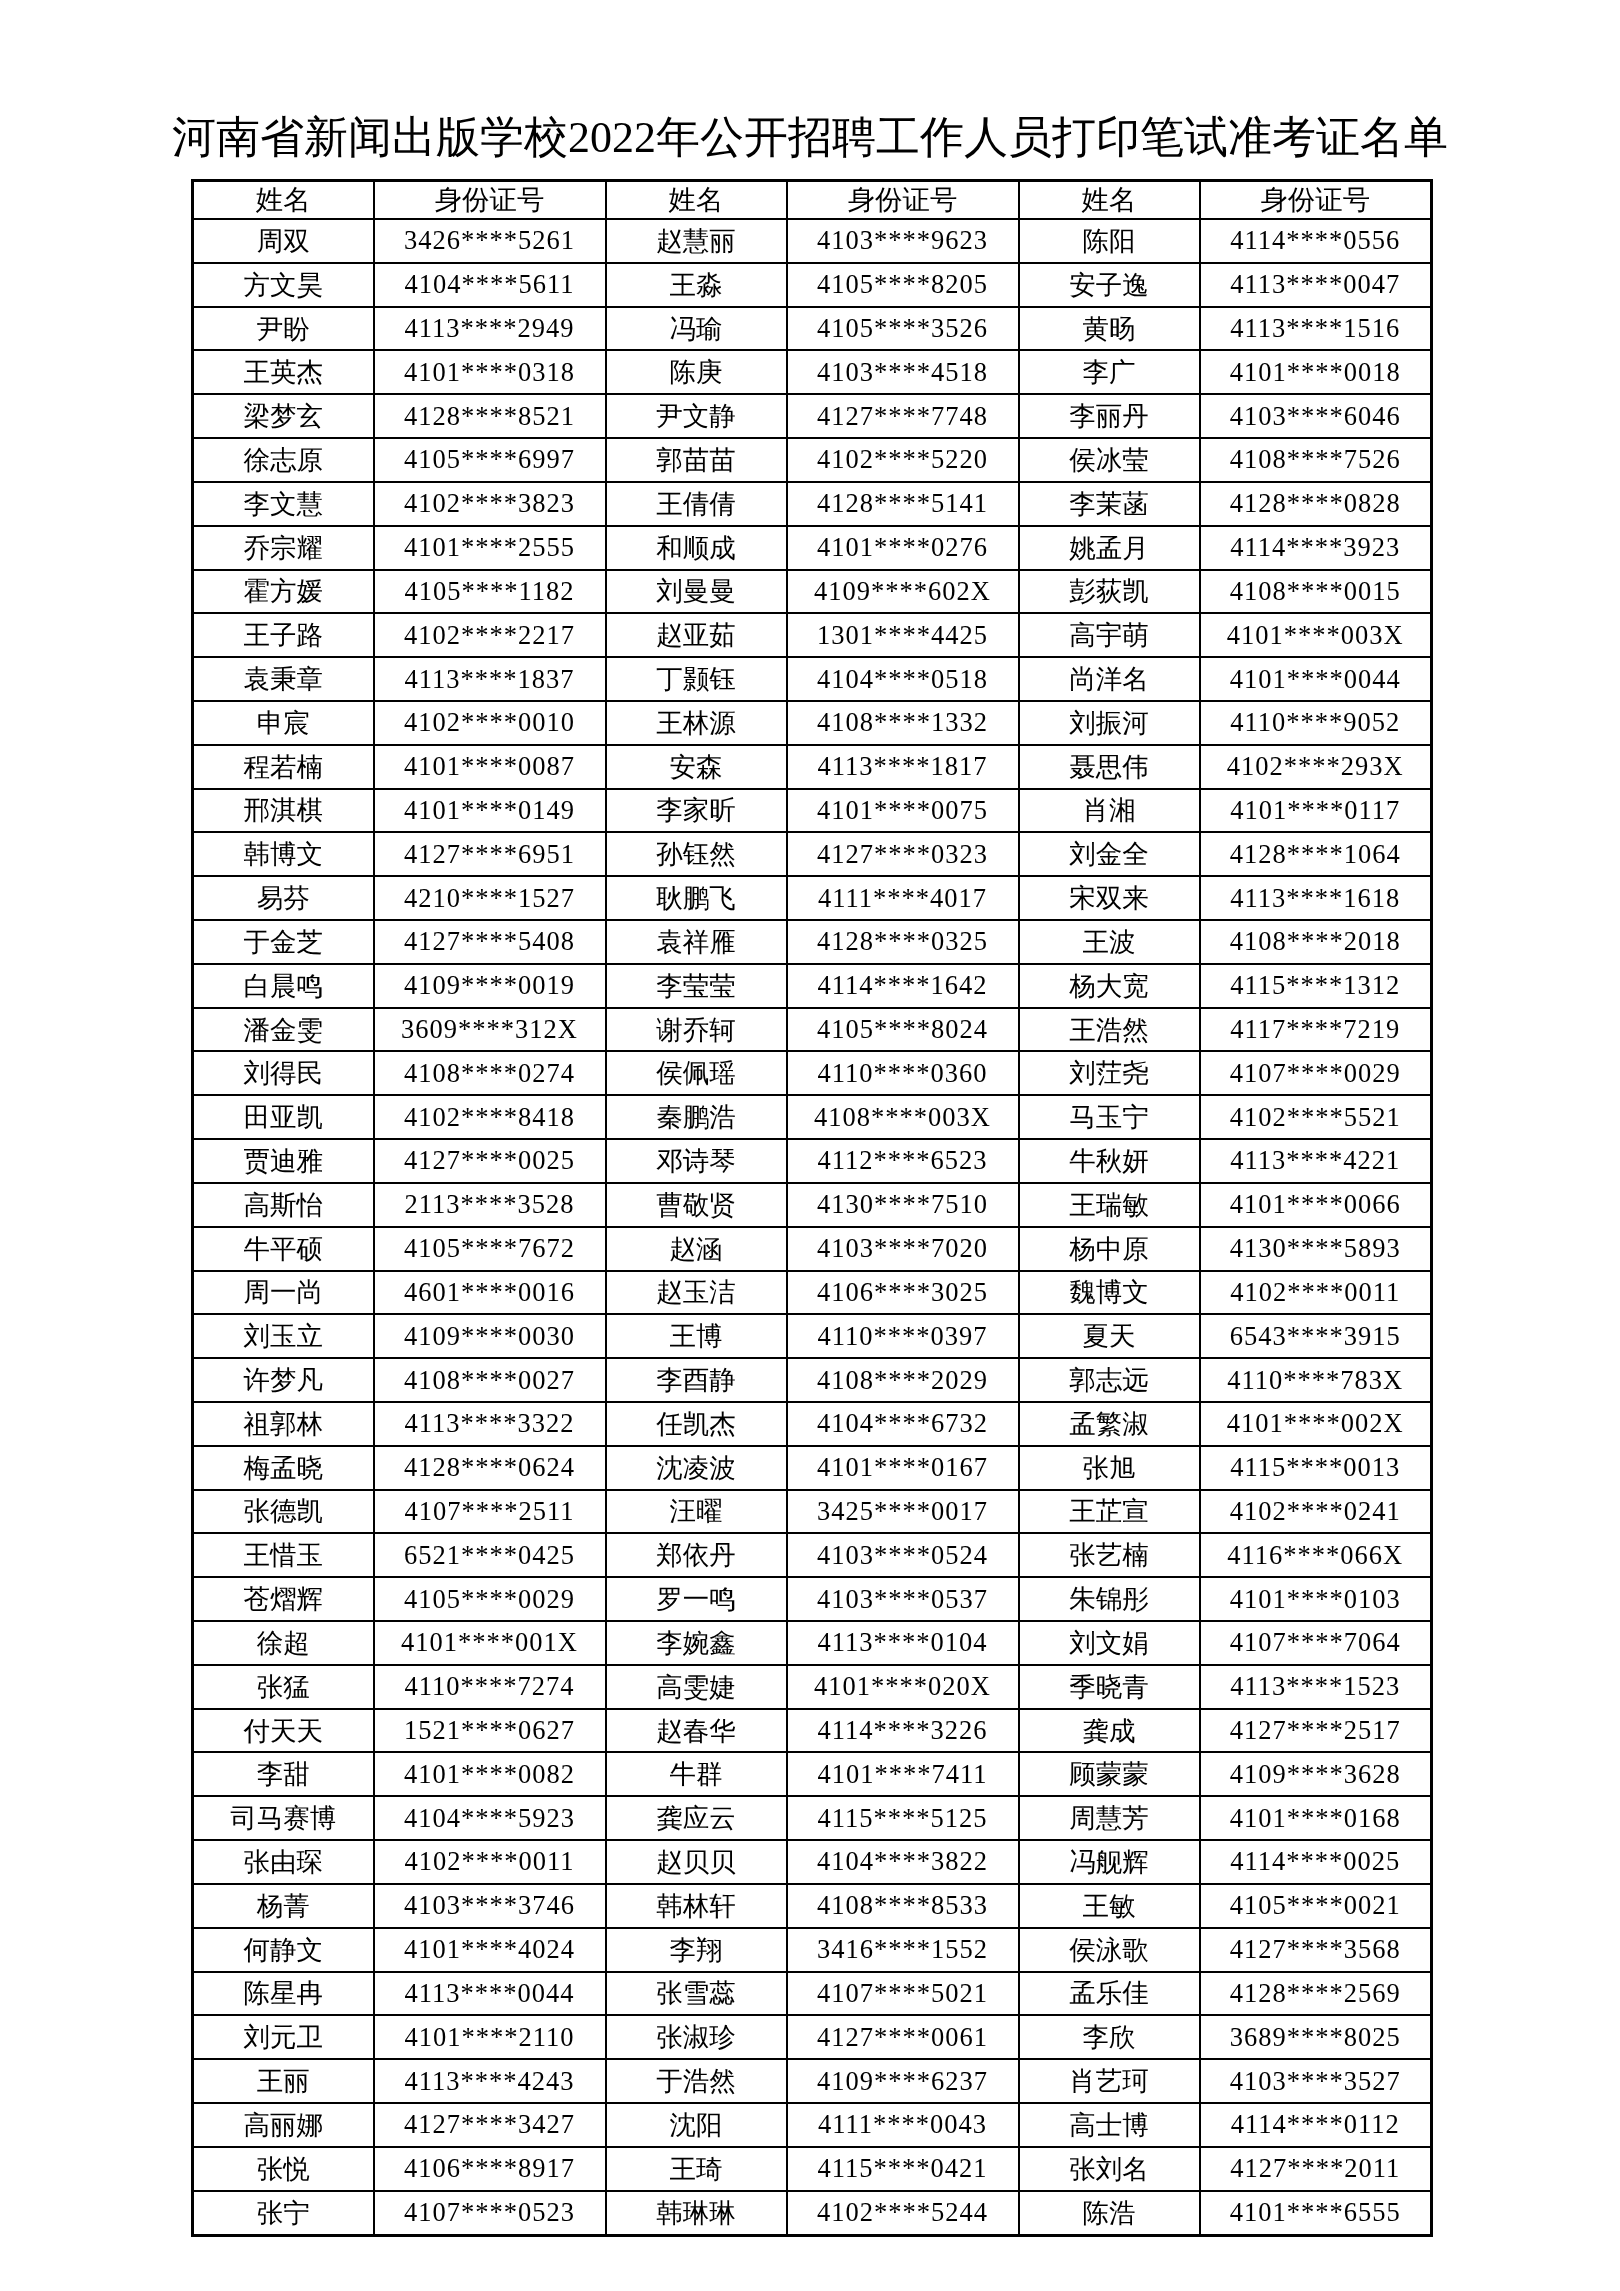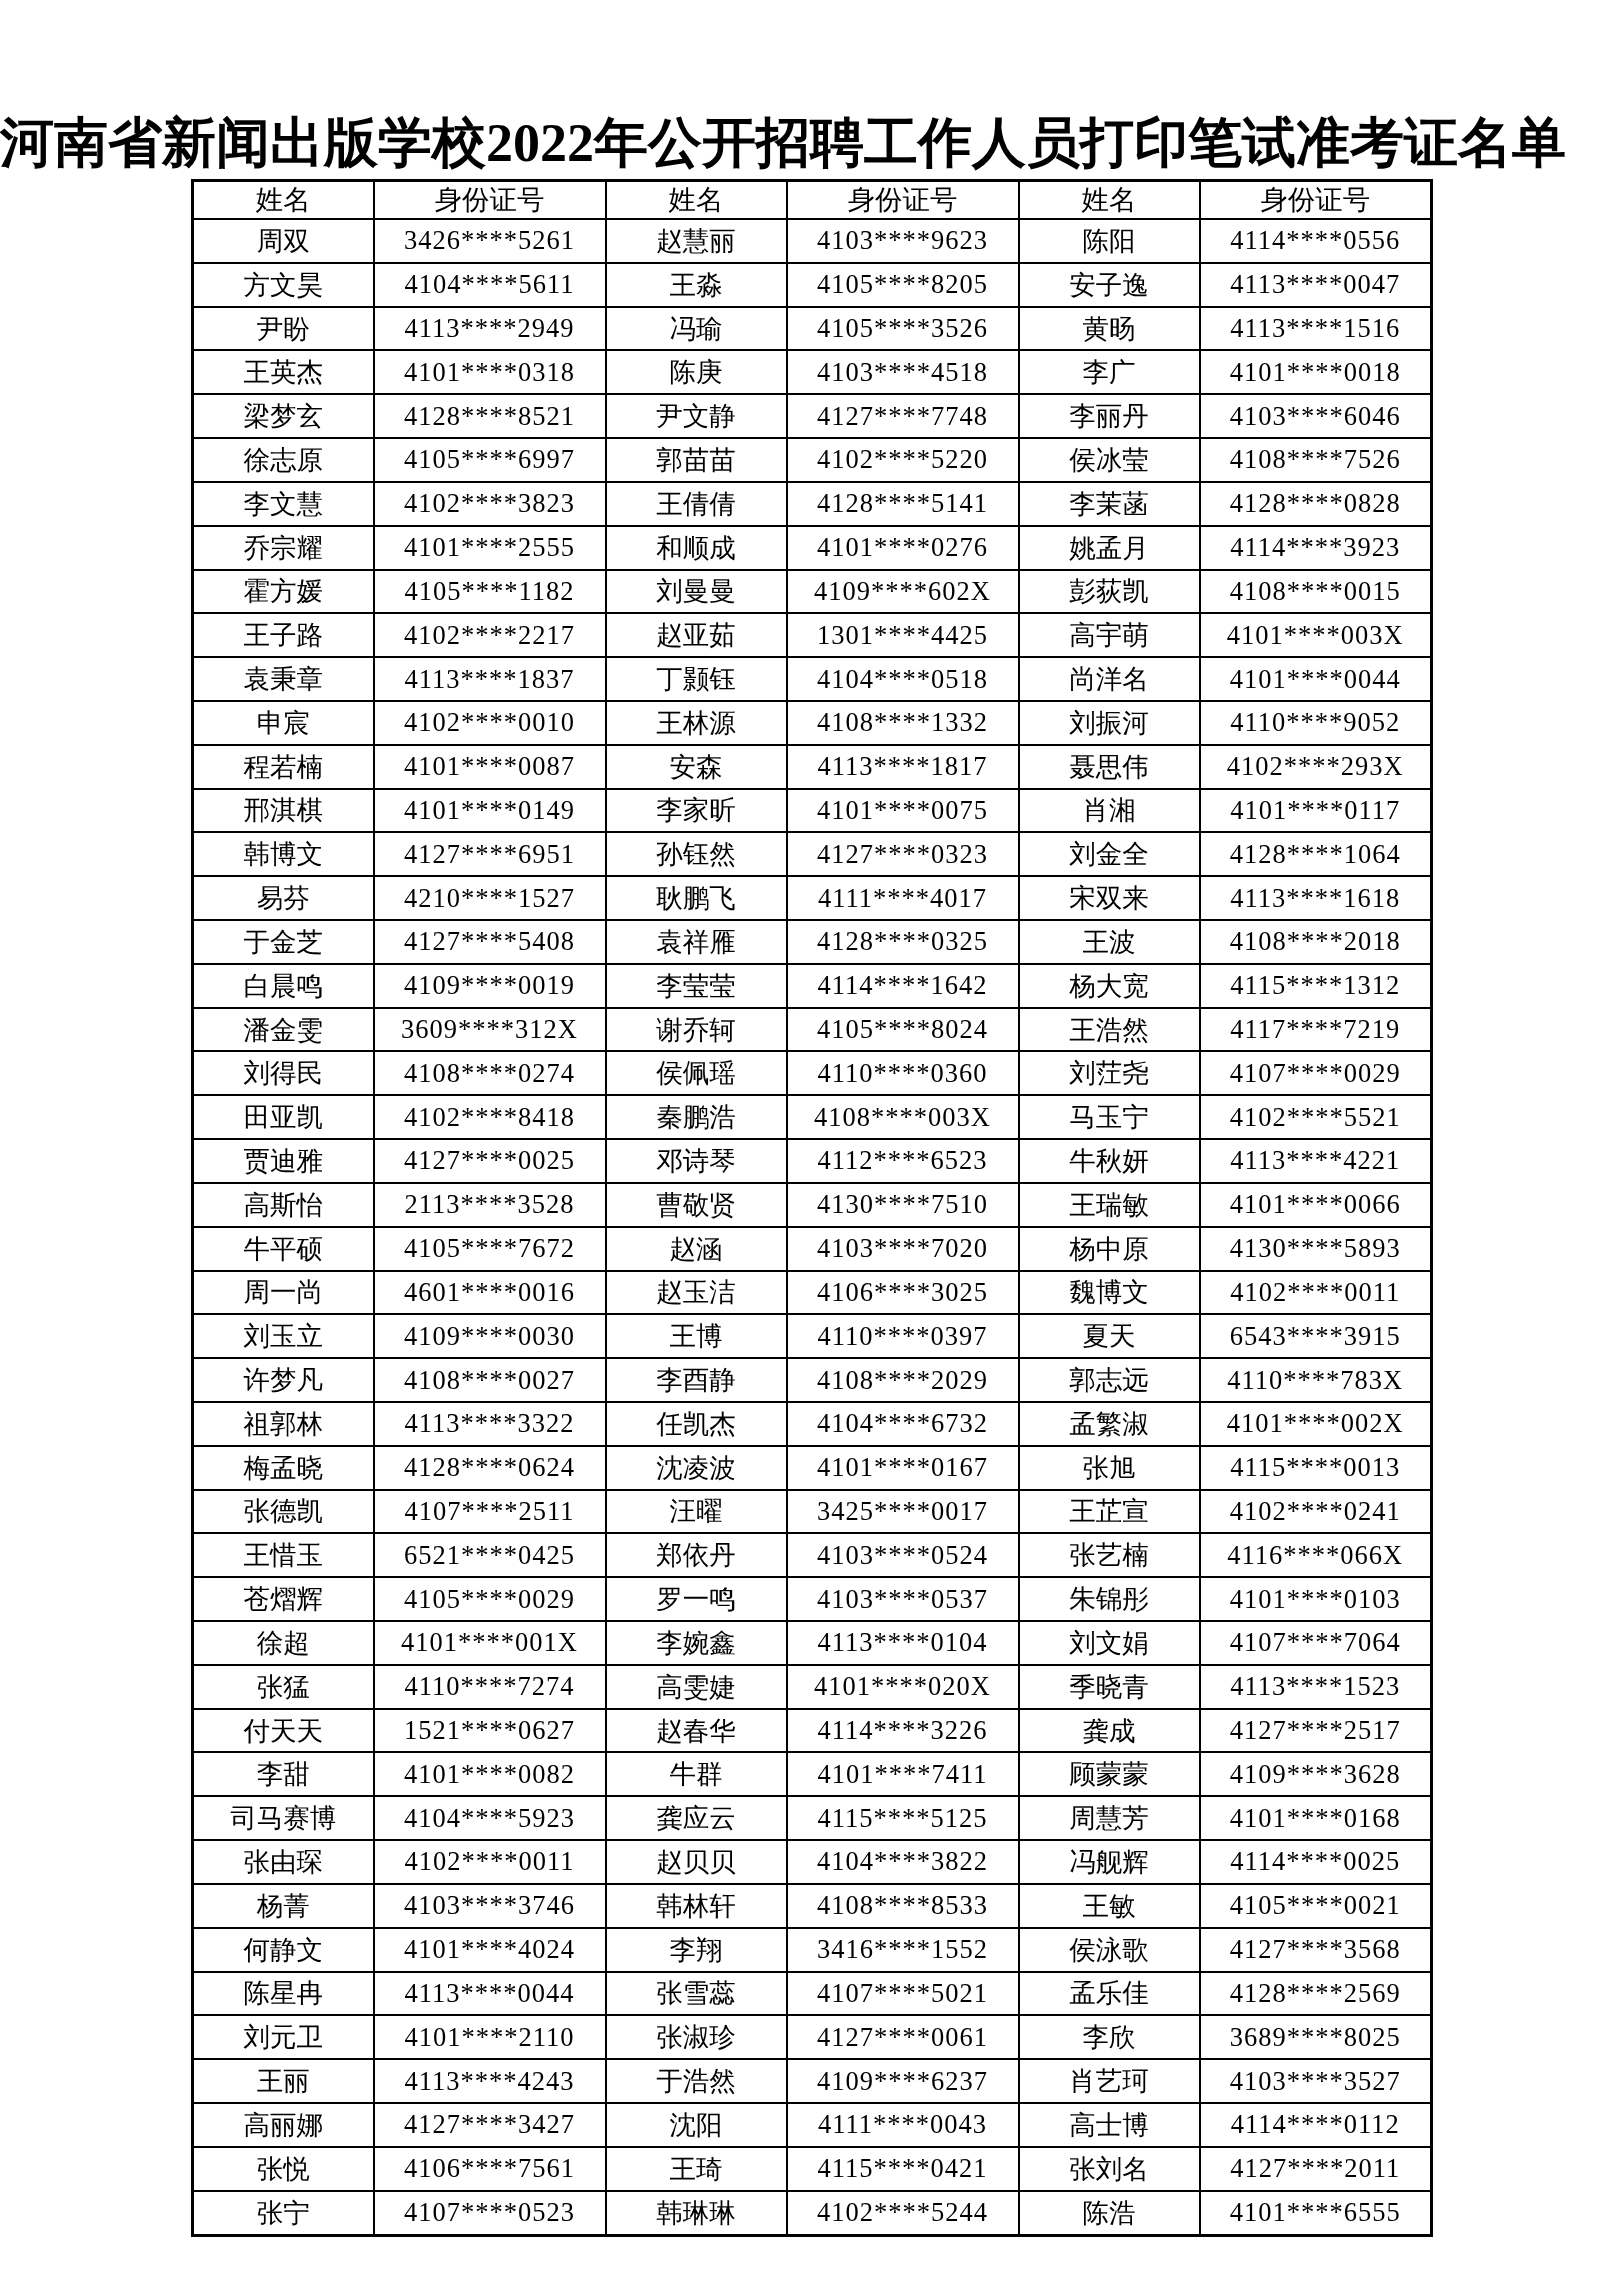--- a/index.html
+++ b/index.html
@@ -14,22 +14,23 @@
     background: #ffffff;
     font-family: "Liberation Serif", "DejaVu Serif", serif;
     color: #000000;
     overflow: hidden;
   }
   .doc-title {
     position: absolute;
     top: 114px;
     left: 0;
     width: 100%;
-    font-size: 54px;
-    font-weight: bold;
+    text-align: center;
+    font-size: 44px;
+    font-weight: normal;
     line-height: 1.1;
     white-space: nowrap;
   }
   table.roster {
     position: absolute;
     left: 191px;
     top: 179px;
     width: 1240px;
     height: 2058px;
     border-collapse: collapse;
@@ -428,21 +429,21 @@
         <tr>
           <td class="name-cell">高丽娜</td>
           <td class="id-cell">4127****3427</td>
           <td class="name-cell">沈阳</td>
           <td class="id-cell">4111****0043</td>
           <td class="name-cell">高士博</td>
           <td class="id-cell">4114****0112</td>
         </tr>
         <tr>
           <td class="name-cell">张悦</td>
-          <td class="id-cell">4106****7561</td>
+          <td class="id-cell">4106****8917</td>
           <td class="name-cell">王琦</td>
           <td class="id-cell">4115****0421</td>
           <td class="name-cell">张刘名</td>
           <td class="id-cell">4127****2011</td>
         </tr>
         <tr>
           <td class="name-cell">张宁</td>
           <td class="id-cell">4107****0523</td>
           <td class="name-cell">韩琳琳</td>
           <td class="id-cell">4102****5244</td>

